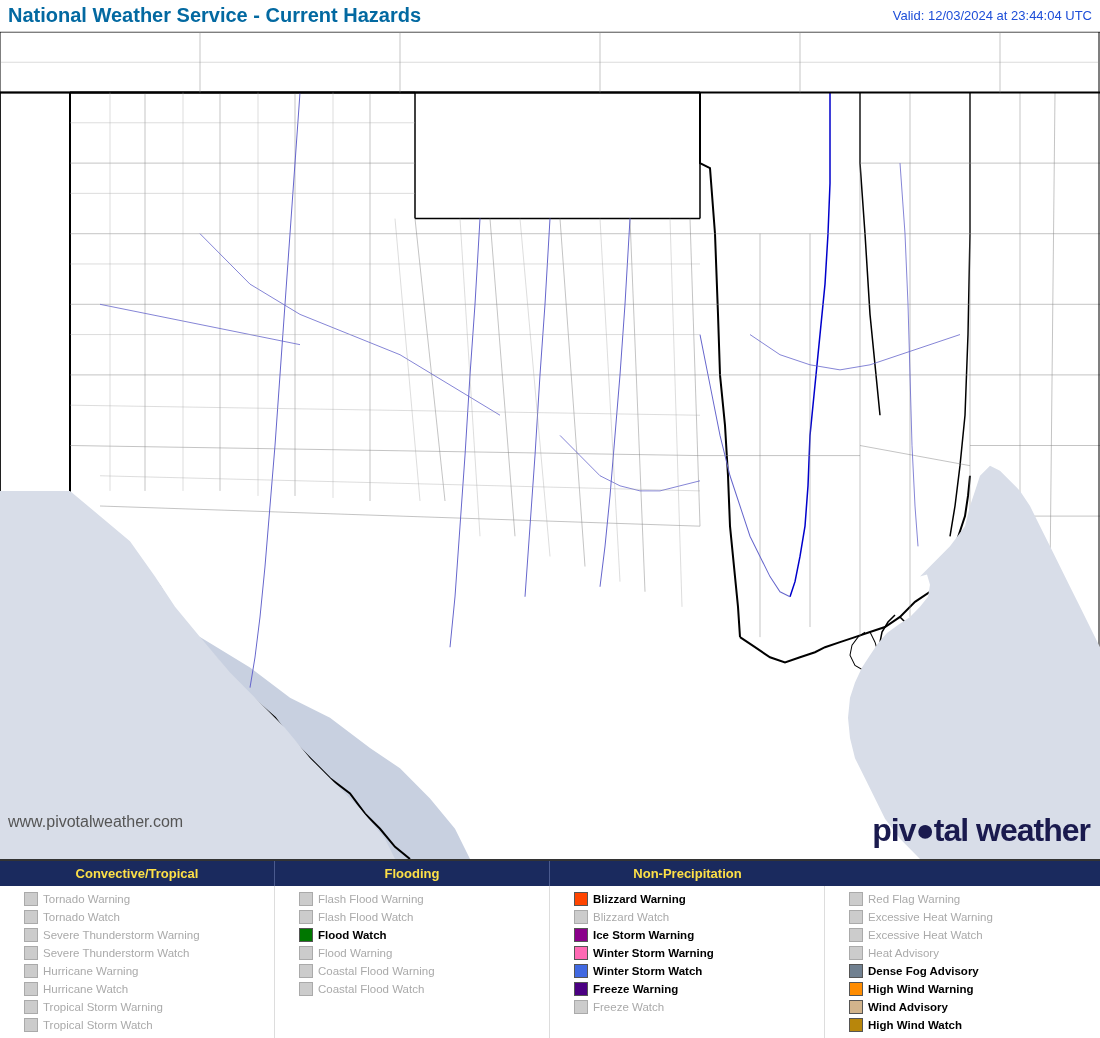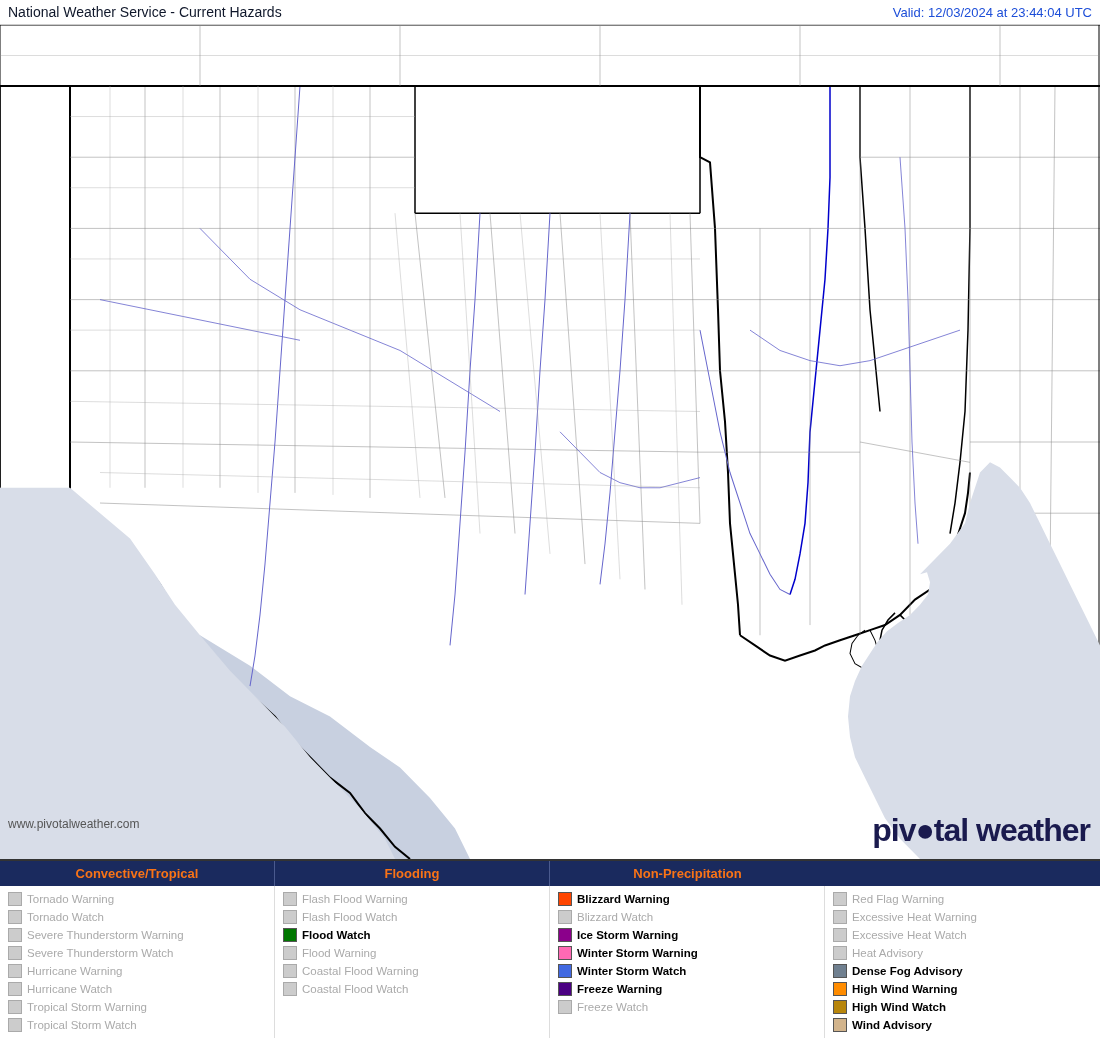--- a/index.html
+++ b/index.html
@@ -2,46 +2,46 @@
 <html><head>
   <meta charset="utf-8">
   <style>
     * { margin: 0; padding: 0; box-sizing: border-box; }
     body { width: 1100px; height: 1038px; font-family: Arial, sans-serif; background: #fff; overflow: hidden; }
 
     #container { width: 1100px; height: 1038px; display: flex; flex-direction: column; }
 
     
     #header { display: flex; justify-content: space-between; align-items: center; padding: 4px 8px; background: #fff; border-bottom: 1px solid #ccc; }
-    #header .title { font-size: 14px; font-weight: normal; color: #0f172a; }
+    #header .title { font-size: 20px; font-weight: bold; color: #0369a1; }
     #header .valid { font-size: 13px; color: #1d4ed8; }
 
     
     #map-area { position: relative; flex: 1; background: #fff; overflow: hidden; }
 
     
     #map-svg { position: absolute; top: 0; left: 0; width: 100%; height: 100%; }
 
     
-    .watermark-url { position: absolute; bottom: 28px; left: 8px; font-size: 12px; color: #555; }
+    .watermark-url { position: absolute; bottom: 28px; left: 8px; font-size: 16px; color: #555; }
     .watermark-brand { position: absolute; bottom: 10px; right: 10px; font-size: 32px; font-weight: bold; color: #1a1a4e; letter-spacing: -1px; }
     .watermark-brand span { color: #1a1a4e; margin-top: 45px; }
     .watermark-dot { color: #e05020; }
 
     
     #legend { background: #fff; border-top: 2px solid #333; }
 
     
     .legend-headers { display: grid; grid-template-columns: 1fr 1fr 1fr 1fr; background: #1a2a5e; }
-    .legend-cat-header { color: #f97316; font-weight: bold; font-size: 13px; text-align: center; padding: 5px 4px; border-right: 1px solid #4a5a8e; }
+    .legend-cat-header { color: #fde047; font-weight: bold; font-size: 13px; text-align: center; padding: 5px 4px; border-right: 1px solid #4a5a8e; }
     .legend-cat-header:last-child { border-right: none; }
 
     
     .legend-items { display: grid; grid-template-columns: 1fr 1fr 1fr 1fr; }
-    .legend-col { padding: 4px 8px; border-right: 1px solid #ddd; }
+    .legend-col { padding: 4px 24px; border-right: 1px solid #ddd; }
     .legend-col:last-child { border-right: none; }
 
     .legend-item { display: flex; align-items: center; gap: 5px; padding: 2px 0; }
     .legend-swatch { width: 14px; height: 14px; flex-shrink: 0; border: 1px solid #aaa; }
     .legend-label { font-size: 11.5px; color: #333; }
     .legend-label.inactive { color: #aaa; font-weight: normal; }
     .legend-label.bold { font-weight: bold; color: #000; }
   </style>
 </head>
 <body>
@@ -311,23 +311,23 @@
         </div>
         <div class="legend-item">
           <div class="legend-swatch" style="background:#708090;border:1px solid #555;"></div>
           <span class="legend-label bold">Dense Fog Advisory</span>
         </div>
         <div class="legend-item">
           <div class="legend-swatch" style="background:#ff8c00;border:1px solid #555;"></div>
           <span class="legend-label bold">High Wind Warning</span>
         </div>
         <div class="legend-item">
+          <div class="legend-swatch" style="background:#d2b48c;border:1px solid #555;"></div>
+          <span class="legend-label bold">Wind Advisory</span>
+        </div>
+        <div class="legend-item">
           <div class="legend-swatch" style="background:#b8860b;border:1px solid #555;"></div>
           <span class="legend-label bold">High Wind Watch</span>
-        </div>
-        <div class="legend-item">
-          <div class="legend-swatch" style="background:#d2b48c;border:1px solid #555;"></div>
-          <span class="legend-label bold">Wind Advisory</span>
         </div>
       </div>
     </div>
   </div>
 </div>
 
 </body></html>

